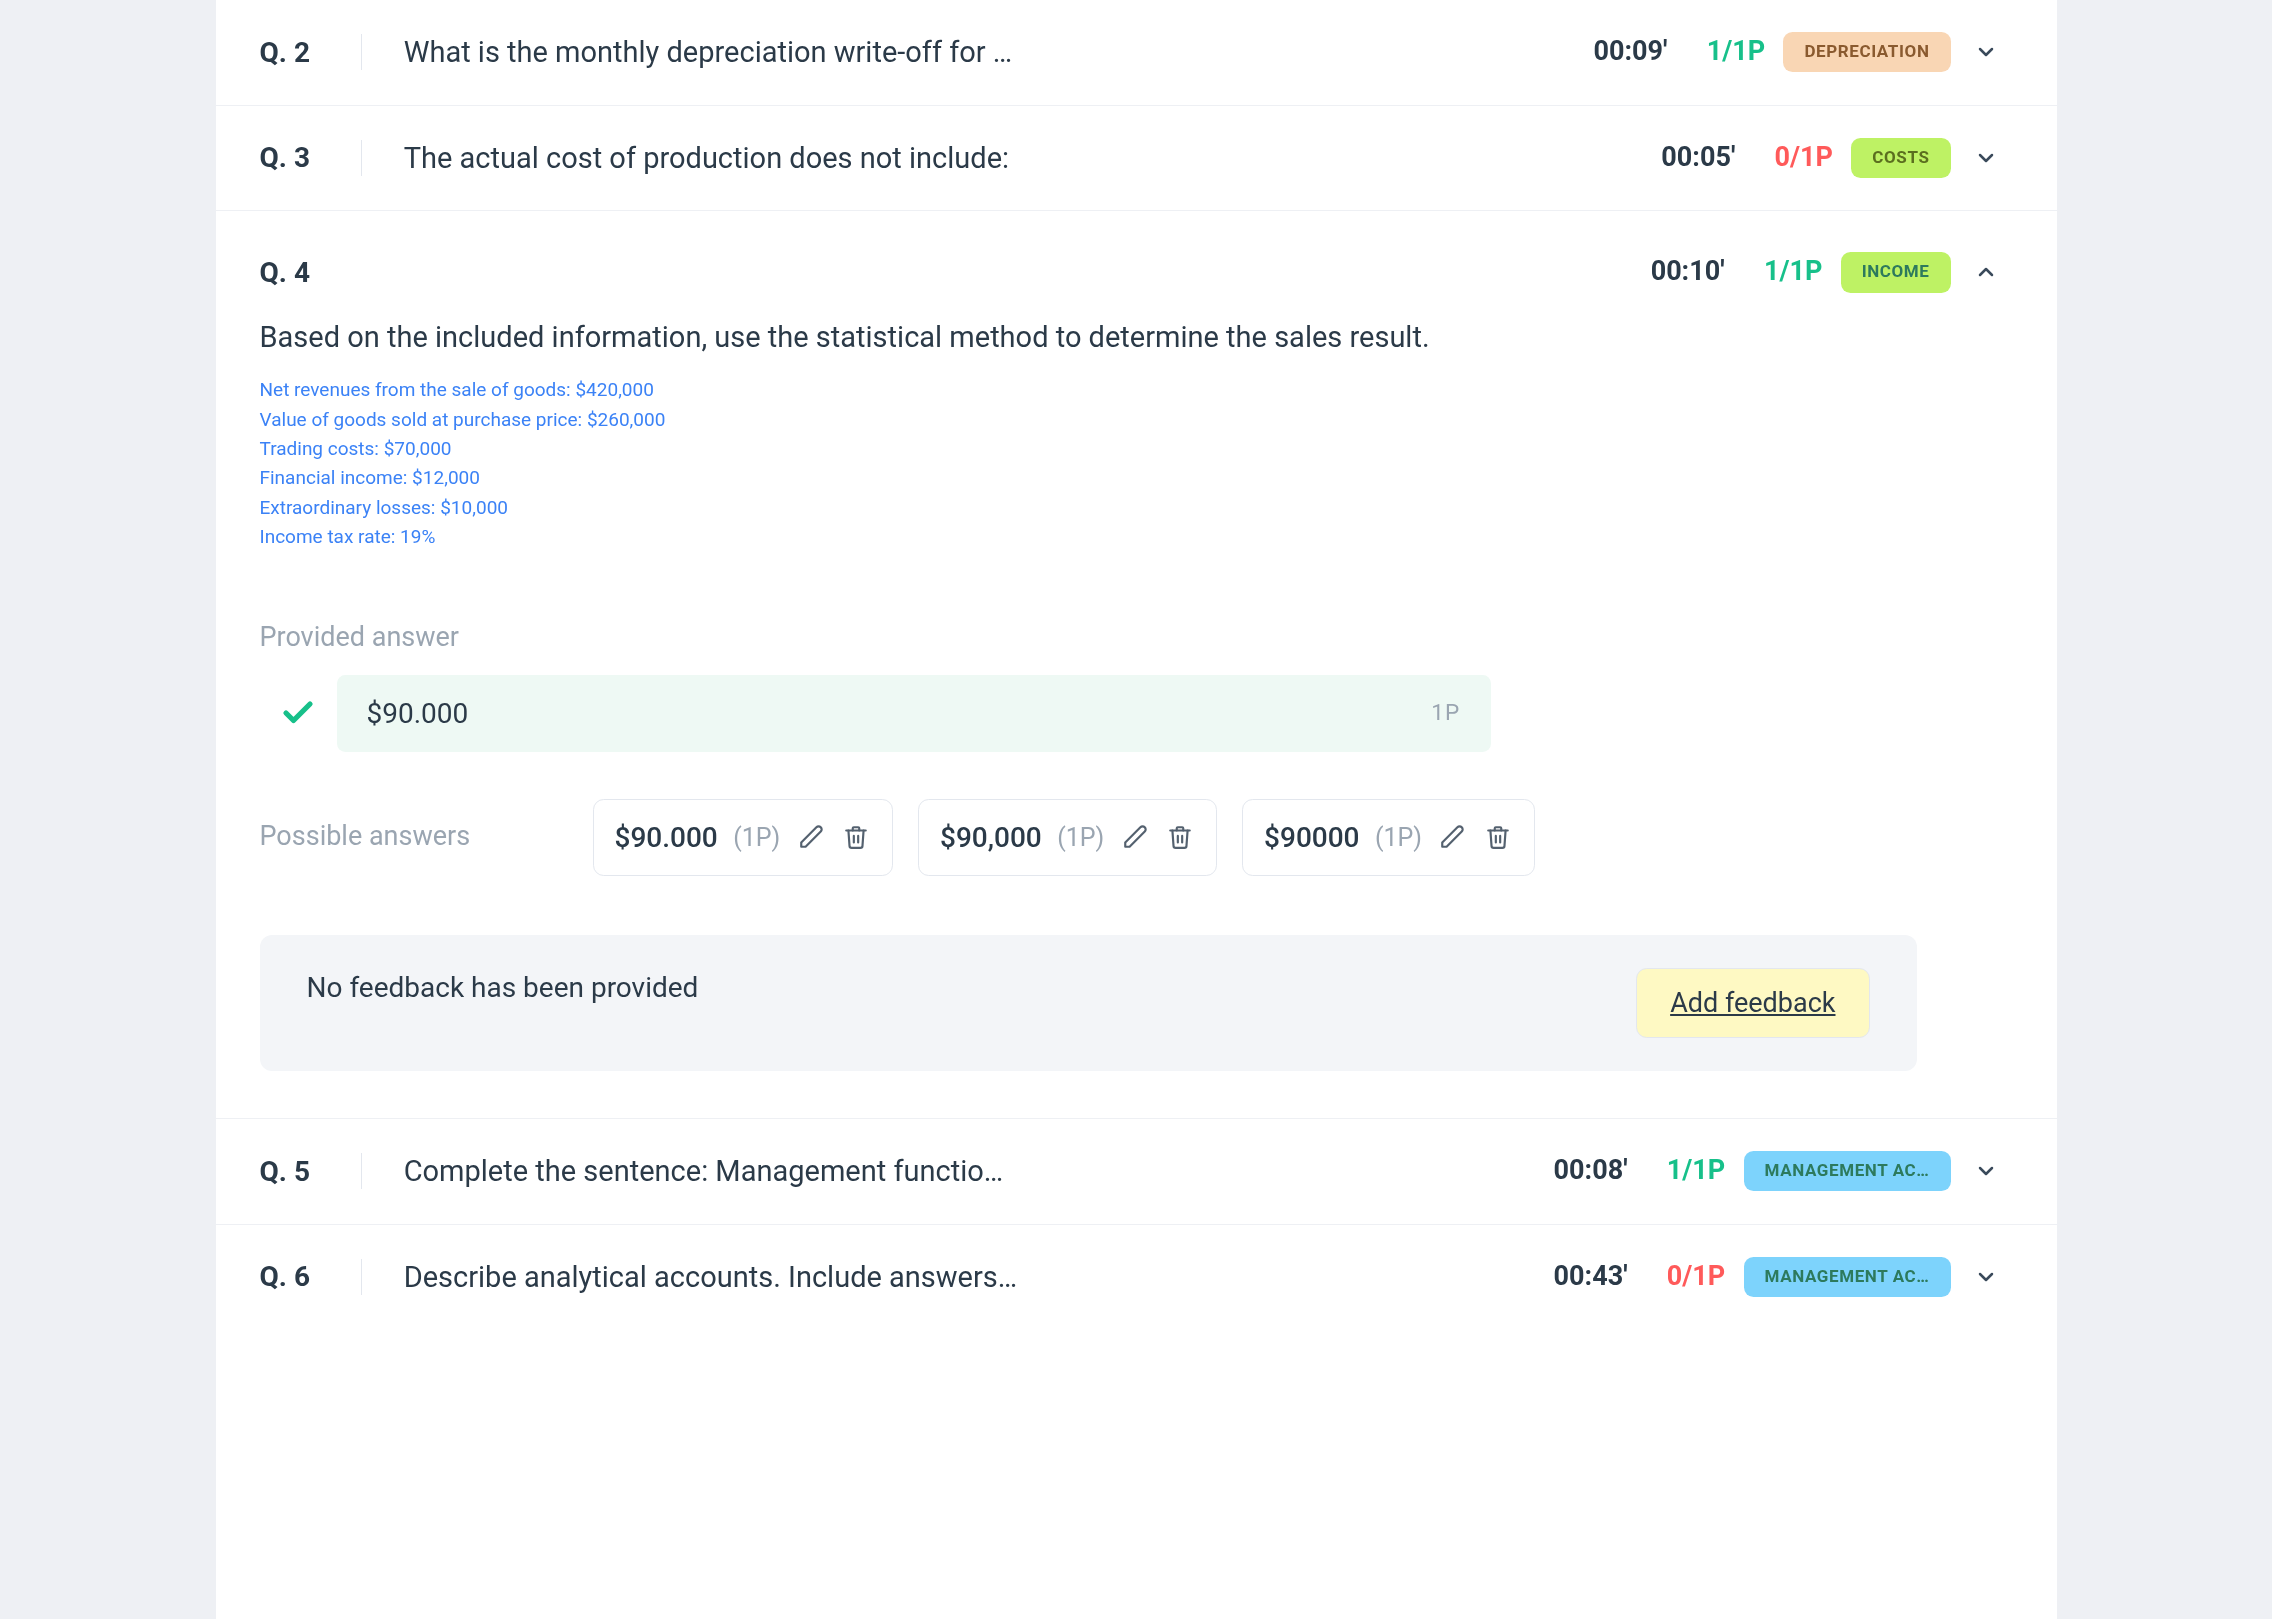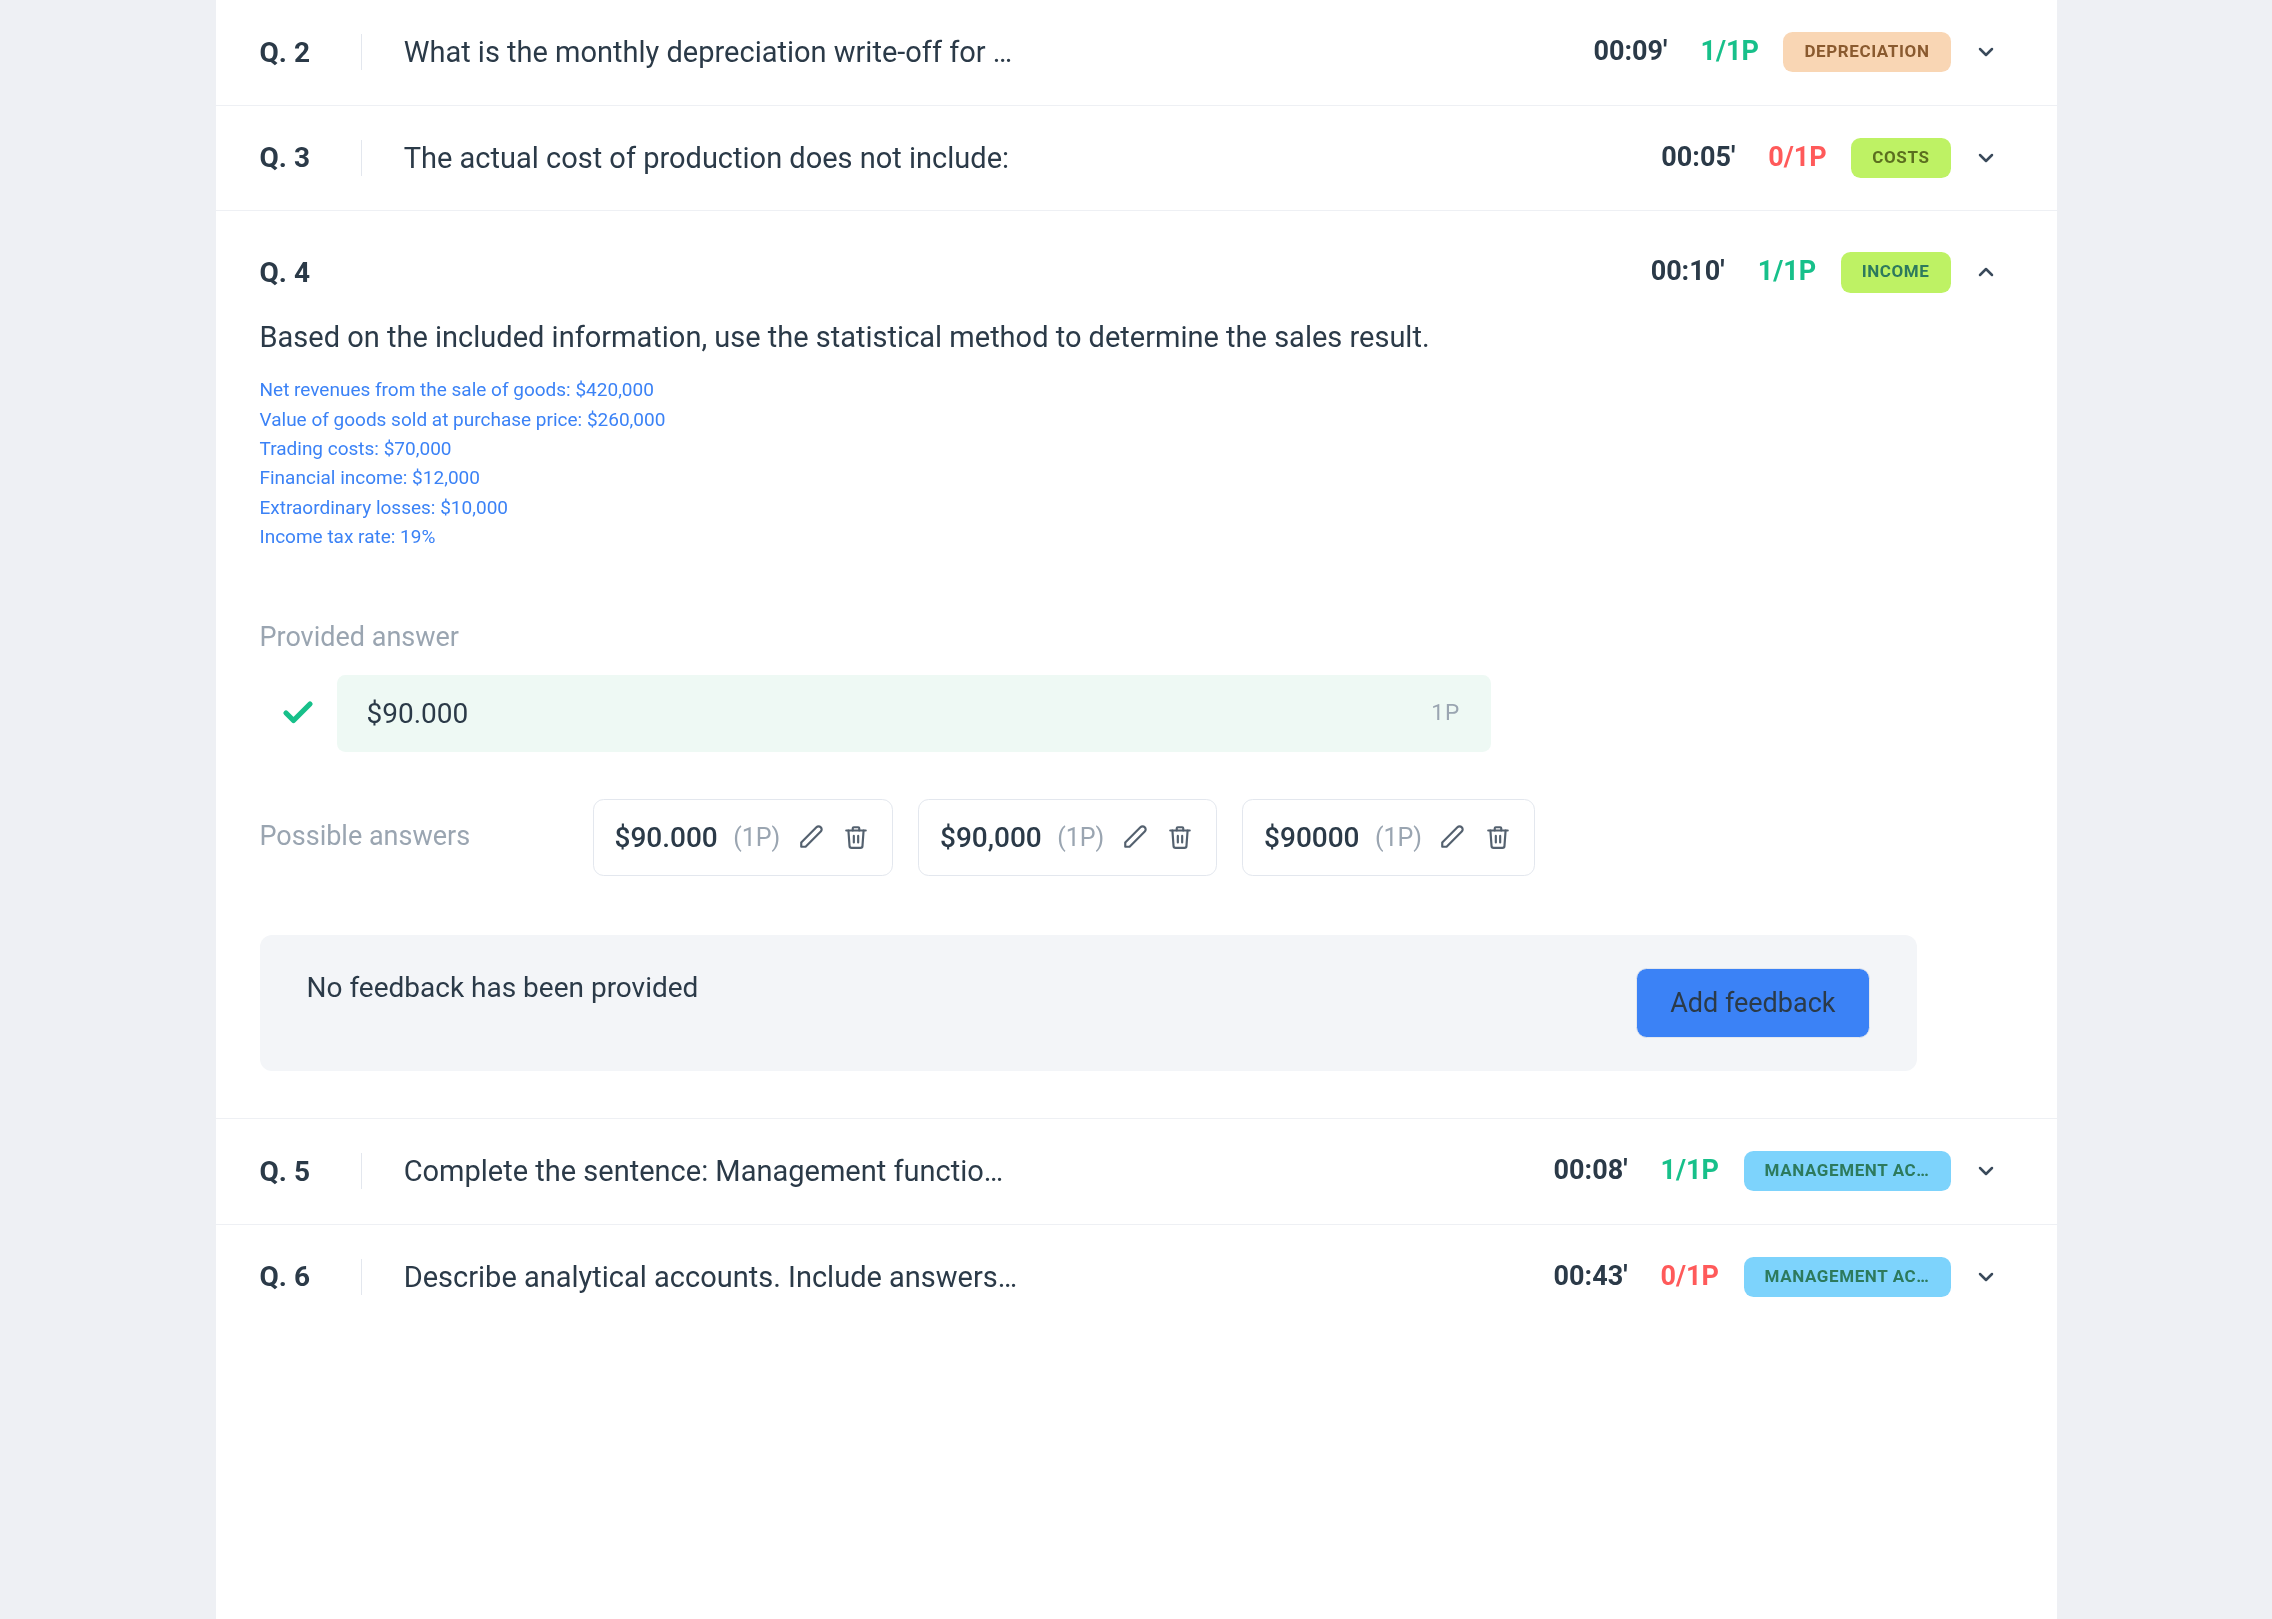--- a/index.html
+++ b/index.html
@@ -52,21 +52,21 @@
     color: #2b3a48;
     font-size: 27px;
     min-width: 95px;
     text-align: left;
     flex-shrink: 0;
   }
   .q-points {
     font-weight: 700;
     font-size: 27px;
     min-width: 71px;
-    text-align: left;
+    text-align: center;
     flex-shrink: 0;
   }
   .q-points.green { color: #17c08a; }
   .q-points.red { color: #ff5a5a; }
   .q-tag {
     font-weight: 700;
     font-size: 17px;
     letter-spacing: 0.6px;
     padding: 8.3px 21px;
     border-radius: 9.5px;
@@ -160,28 +160,29 @@
   .feedback-box {
     background: #f3f5f8;
     border-radius: 12px;
     padding: 33px 47px;
     display: flex;
     justify-content: space-between;
     width: 1657px;
   }
   .feedback-text { font-size: 28px; color: #2b3a48; }
   .feedback-btn {
-    background: #3b82f6;
+    background: #fef9c3;
     border: 1.8px solid #e3e7ee;
     border-radius: 10.7px;
     padding: 18px 33px;
     font-size: 27px;
     color: #2b3a48;
     cursor: pointer;
     font-family: inherit;
+    text-decoration: underline;
   }
 </style>
 </head>
 <body>
 
 <div class="container">
 
   <div class="question-row">
     <div class="q-number">Q. 2</div>
     <div class="q-divider"></div>

